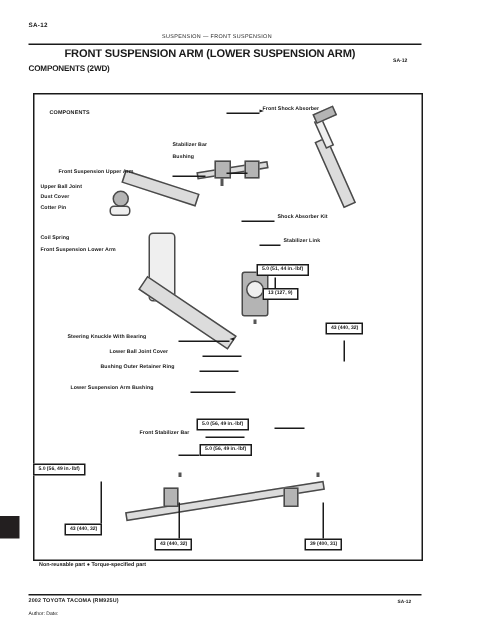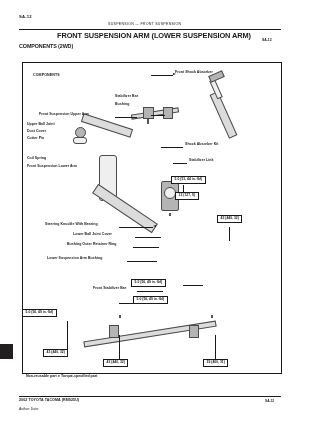--- a/index.html
+++ b/index.html
@@ -17,21 +17,21 @@
     font-size:4.2px;font-weight:bold;letter-spacing:.2px;color:#1a1a1a;
   }
   .hdr-center{
     position:absolute;left:108px;top:22px;
     font-size:3.6px;letter-spacing:.25px;color:#1a1a1a;white-space:nowrap;
   }
   .hdr-rule{
     position:absolute;left:19px;top:28.5px;width:262px;height:1.1px;background:#1a1a1a;
   }
   .sec-title{
-    position:absolute;left:19px;top:31px;
+    position:absolute;left:5px;top:31px;
     font-size:7.4px;font-weight:bold;letter-spacing:-.1px;color:#1a1a1a;white-space:nowrap;padding-left:38px;
   }
   .sec-title-right{
     position:absolute;left:262px;top:38px;
     font-size:3.4px;font-weight:bold;color:#1a1a1a;
   }
   .sub-title{
     position:absolute;left:19px;top:43px;
     font-size:5.4px;font-weight:bold;letter-spacing:-.1px;color:#1a1a1a;white-space:nowrap;
   }

